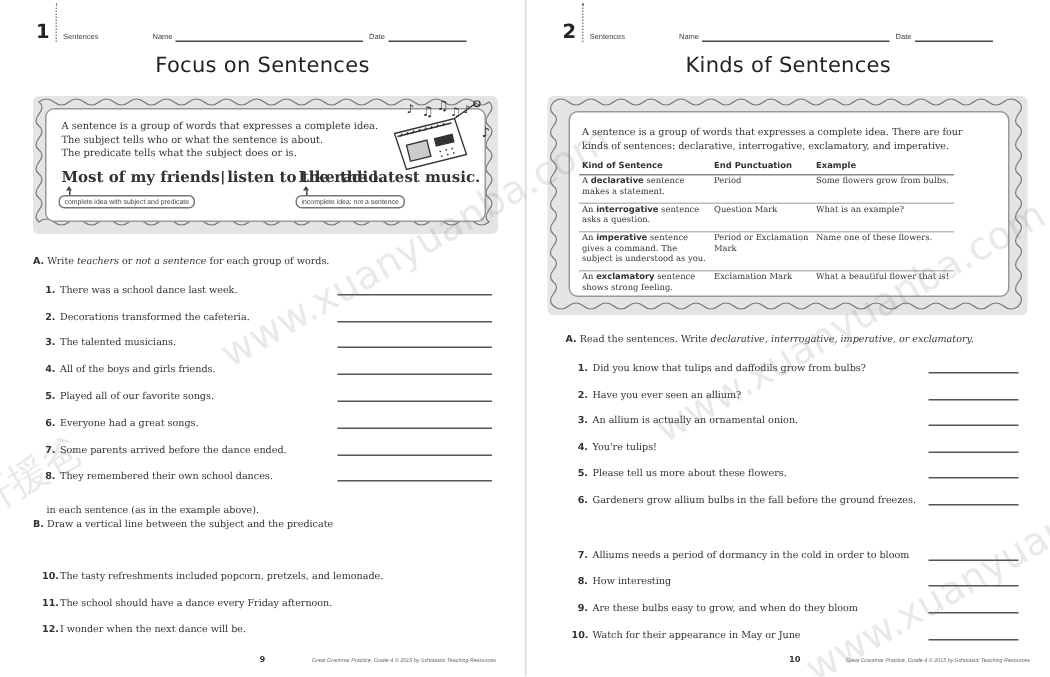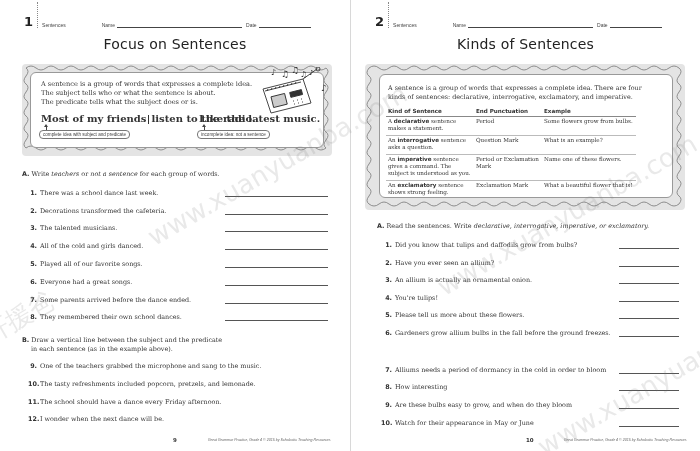--- a/index.html
+++ b/index.html
@@ -124,37 +124,36 @@
       <b>A.</b>
       <span>Write </span><i>teachers</i><span> or </span><i>not a sentence</i><span> for each group of words.</span>
     </div>
 
     <div class="item" style="left:30px; top:189px;"><span class="n" style="width:7px">1.</span><span>There was a school dance last week.</span></div>
     <div class="ans" style="left:225px; top:196px; width:103px;"></div>
     <div class="item" style="left:30px; top:207px;"><span class="n" style="width:7px">2.</span><span>Decorations transformed the cafeteria.</span></div>
     <div class="ans" style="left:225px; top:214px; width:103px;"></div>
     <div class="item" style="left:30px; top:224px;"><span class="n" style="width:7px">3.</span><span>The talented musicians.</span></div>
     <div class="ans" style="left:225px; top:231px; width:103px;"></div>
-    <div class="item" style="left:30px; top:242px;"><span class="n" style="width:7px">4.</span><span>All of the cold and girls danced.</span></div>
+    <div class="item" style="left:30px; top:242px;"><span class="n" style="width:7px">4.</span><span>All of the boys and girls friends.</span></div>
     <div class="ans" style="left:225px; top:249px; width:103px;"></div>
     <div class="item" style="left:30px; top:260px;"><span class="n" style="width:7px">5.</span><span>Played all of our favorite songs.</span></div>
     <div class="ans" style="left:225px; top:267px; width:103px;"></div>
     <div class="item" style="left:30px; top:278px;"><span class="n" style="width:7px">6.</span><span>Everyone had a great songs.</span></div>
     <div class="ans" style="left:225px; top:285px; width:103px;"></div>
     <div class="item" style="left:30px; top:296px;"><span class="n" style="width:7px">7.</span><span>Some parents arrived before the dance ended.</span></div>
     <div class="ans" style="left:225px; top:303px; width:103px;"></div>
     <div class="item" style="left:30px; top:313px;"><span class="n" style="width:7px">8.</span><span>They remembered their own school dances.</span></div>
     <div class="ans" style="left:225px; top:320px; width:103px;"></div>
 
     <div class="sec" style="left:22px; top:336px;">
+      <div style="padding-left:9px">in each sentence (as in the example above).</div>
       <div><b>B.</b> <span>Draw a vertical line between the subject and the predicate</span></div>
-      <div style="padding-left:9px">in each sentence (as in the example above).</div>
-    </div>
-
-    <div class="item" style="left:28px; top:362px;"><span class="n" style="width:9px">9.</span><span>One of the teachers grabbed the microphone and sang to the music.</span></div>
+    </div>
+
     <div class="item" style="left:28px; top:380px;"><span class="n" style="width:9px">10.</span><span>The tasty refreshments included popcorn, pretzels, and lemonade.</span></div>
     <div class="item" style="left:28px; top:398px;"><span class="n" style="width:9px">11.</span><span>The school should have a dance every Friday afternoon.</span></div>
     <div class="item" style="left:28px; top:415px;"><span class="n" style="width:9px">12.</span><span>I wonder when the next dance will be.</span></div>
 
     <div class="foot-num" style="left:173px;">9</div>
     <div class="foot-cr" style="left:208px;">Great Grammar Practice, Grade 4 © 2015 by Scholastic Teaching Resources</div>
   </div>
 
   <div class="page right">
     <div class="hdr">

